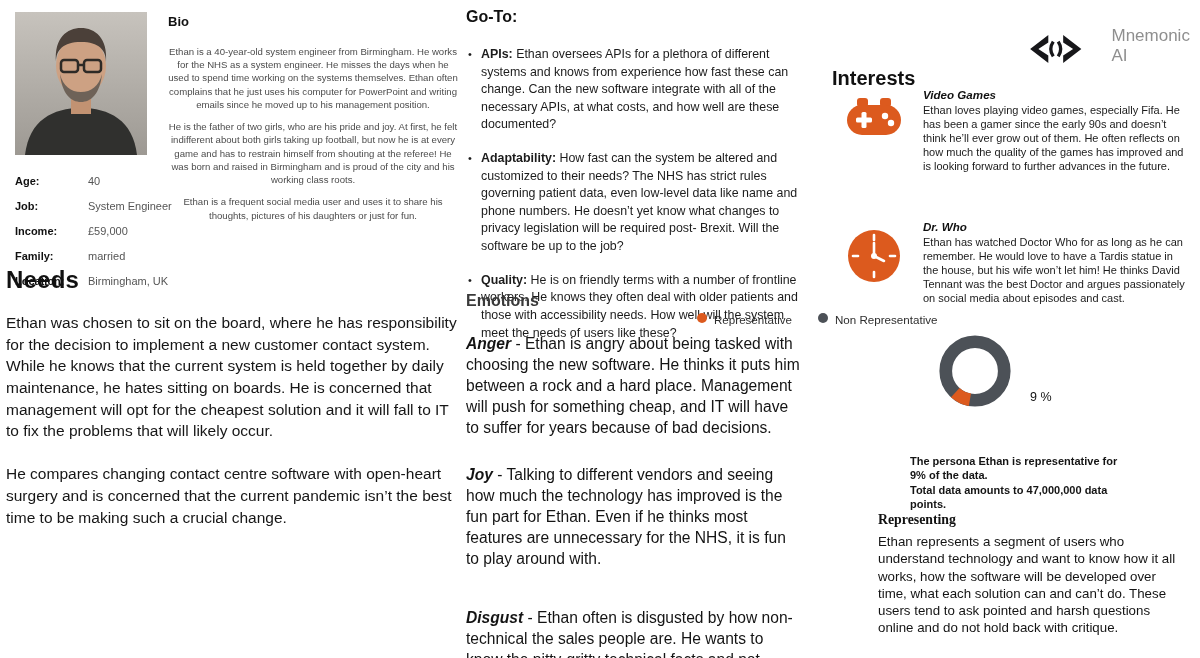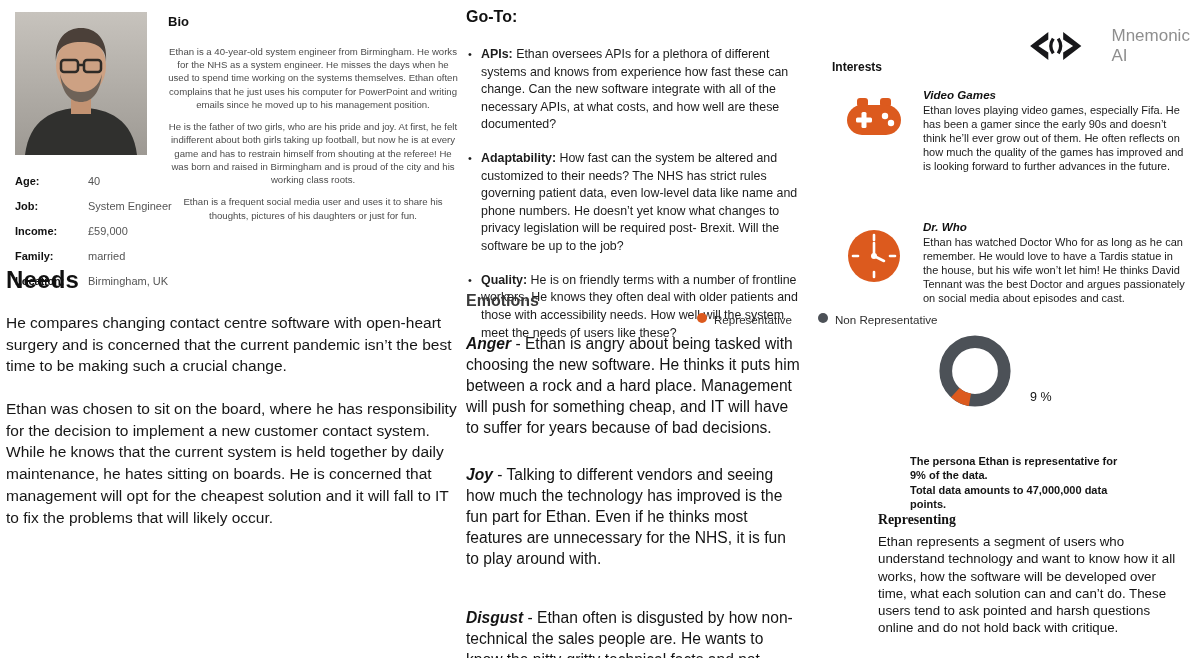--- a/index.html
+++ b/index.html
@@ -25,23 +25,23 @@
   .goto-item{display:flex;font-size:12.4px;line-height:1.42;margin:0 0 16px;color:#1c1c1c;}
   .goto-bullet{width:13px;flex:none;padding-left:2px;font-size:11px;padding-top:1px;}
   .goto-lead{font-weight:700;}
   .emotions{position:absolute;left:466px;top:292px;width:334px;}
   .emotions-title{font-size:16px;font-weight:700;color:#3a3a3a;margin:0 0 24px;}
   .emotion{font-size:15.6px;line-height:1.34;margin:0 0 27px;color:#141414;}
   .emotion .emo-lead{font-weight:700;font-style:italic;}
   .emotion.gap{margin-top:38px;}
 
   
-  .logo{position:absolute;left:1026px;top:26px;display:flex;align-items:center;gap:26px;}
+  .logo{position:absolute;left:1026px;top:26px;display:flex;align-items:flex-end;gap:26px;}
   .logo-text{font-size:17px;color:#8f8f8f;}
-  .interests-title{position:absolute;left:832px;top:50px;font-size:12px;font-weight:700;}
+  .interests-title{position:absolute;left:832px;top:50px;font-size:20px;font-weight:700;}
   .interest{position:absolute;display:flex;gap:21px;width:352px;}
   .interest.one{left:846px;top:88px;}
   .interest.two{left:846px;top:220px;}
   .interest-icon{flex:none;width:56px;padding-top:8px;}
   .interest-body{width:262px;}
   .interest-title{font-size:11.6px;font-weight:700;font-style:italic;margin:0 0 2px;}
   .interest-text{font-size:11px;line-height:1.28;color:#1b1b1b;}
   .legend{position:absolute;left:697px;top:313px;display:flex;gap:26px;align-items:center;
           font-size:11.6px;color:#2d2d2d;}
   .legend-item{display:flex;gap:7px;}
@@ -107,22 +107,22 @@
       <span class="attr-value">married</span>
     </div>
     <div class="attr-row">
       <span class="attr-label">Location:</span>
       <span class="attr-value">Birmingham, UK</span>
     </div>
   </div>
 
   <div class="needs">
     <h1 class="needs-title">Needs</h1>
+    <p>Ethan was chosen to sit on the board, where he has responsibility for the decision to implement a new customer contact system. While he knows that the current system is held together by daily maintenance, he hates sitting on boards. He is concerned that management will opt for the cheapest solution and it will fall to IT to fix the problems that will likely occur.</p>
     <p>He compares changing contact centre software with open-heart surgery and is concerned that the current pandemic isn’t the best time to be making such a crucial change.</p>
-    <p>Ethan was chosen to sit on the board, where he has responsibility for the decision to implement a new customer contact system. While he knows that the current system is held together by daily maintenance, he hates sitting on boards. He is concerned that management will opt for the cheapest solution and it will fall to IT to fix the problems that will likely occur.</p>
   </div>
 
   <div class="goto">
     <h2 class="goto-title">Go-To:</h2>
 
     <div class="goto-item">
       <span class="goto-bullet">•</span>
       <span><b class="goto-lead">APIs:</b> <span>Ethan oversees APIs for a plethora of different systems and knows from experience how fast these can change. Can the new software integrate with all of the necessary APIs, at what costs, and how well are these documented?</span></span>
     </div>
     <div class="goto-item">

